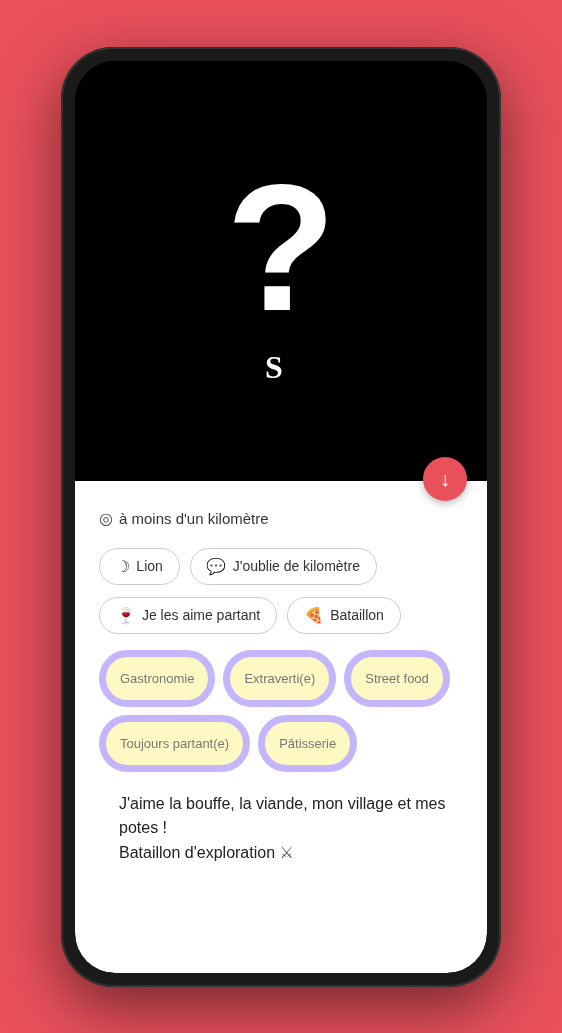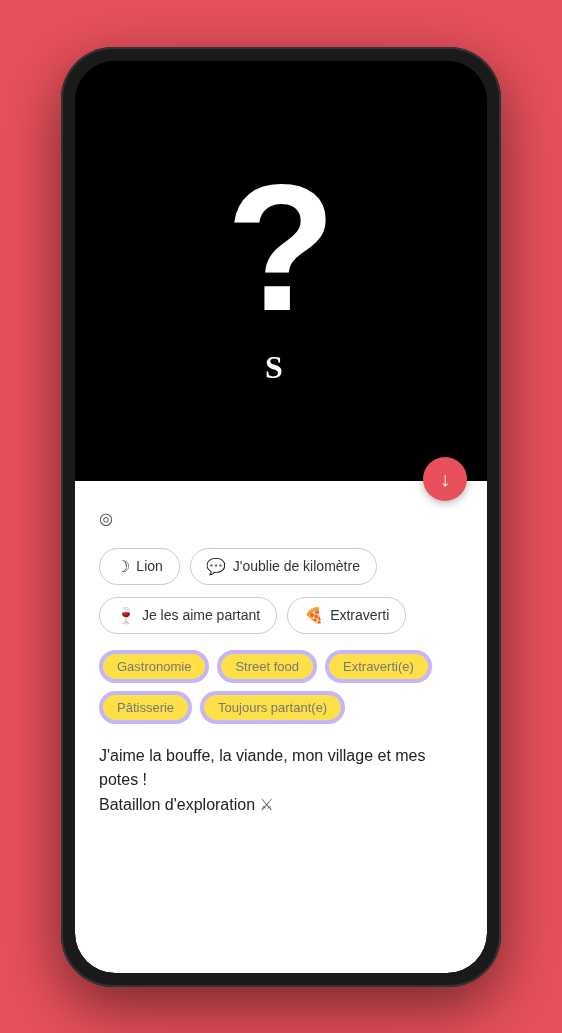--- a/index.html
+++ b/index.html
@@ -138,32 +138,33 @@
 
     .interests-section {
       margin-top: 16px;
       margin-bottom: 20px;
       display: flex;
       flex-wrap: wrap;
       gap: 8px;
     }
 
     .interest-chip {
-      border: 4px solid #c4b5fd;
+      border: 7px solid #c4b5fd;
       border-radius: 50px;
-      padding: 5px 14px;
+      padding: 14px 14px;
       font-size: 13px;
       color: #777;
-      background: #fde047;
+      background: #fef9c3;
     }
 
     .bio-text {
       font-size: 16px;
       color: #222;
       line-height: 1.55;
+      margin-left: 20px;
     }
 
     .crossed-swords {
       display: inline-block;
       font-size: 16px;
       color: #555;
     }
   </style>
 </head>
 <body>
@@ -181,59 +182,60 @@
 
       <div class="download-btn">
         <span class="download-arrow">↓</span>
       </div>
     </div>
 
     <div class="bottom-section">
 
       <div class="location-row">
         <span class="location-icon">◎</span>
+        <span>à moins d'un kilomètre</span>
       </div>
 
       <div class="tags-row">
         <div class="tag-pill">
           <span class="tag-icon">☽</span>
           <span>Lion</span>
         </div>
         <div class="tag-pill">
           <span class="tag-icon">💬</span>
           <span>J'oublie de kilomètre</span>
         </div>
       </div>
 
       <div class="tags-row">
         <div class="tag-pill">
           <span class="tag-icon">🍷</span>
           <span>Je les aime partant</span>
         </div>
         <div class="tag-pill">
           <span class="tag-icon">🍕</span>
-          <span>Extraverti</span>
+          <span>Bataillon</span>
         </div>
       </div>
 
       <div class="interests-section">
         <div class="interest-chip">
           <span>Gastronomie</span>
         </div>
         <div class="interest-chip">
+          <span>Extraverti(e)</span>
+        </div>
+        <div class="interest-chip">
           <span>Street food</span>
         </div>
         <div class="interest-chip">
-          <span>Extraverti(e)</span>
+          <span>Toujours partant(e)</span>
         </div>
         <div class="interest-chip">
           <span>Pâtisserie</span>
-        </div>
-        <div class="interest-chip">
-          <span>Toujours partant(e)</span>
         </div>
       </div>
 
       <div class="bio-text">
         J'aime la bouffe, la viande, mon village et mes potes !<br>
         Bataillon d'exploration <span class="crossed-swords">⚔</span>
       </div>
 
     </div>
   </div>

